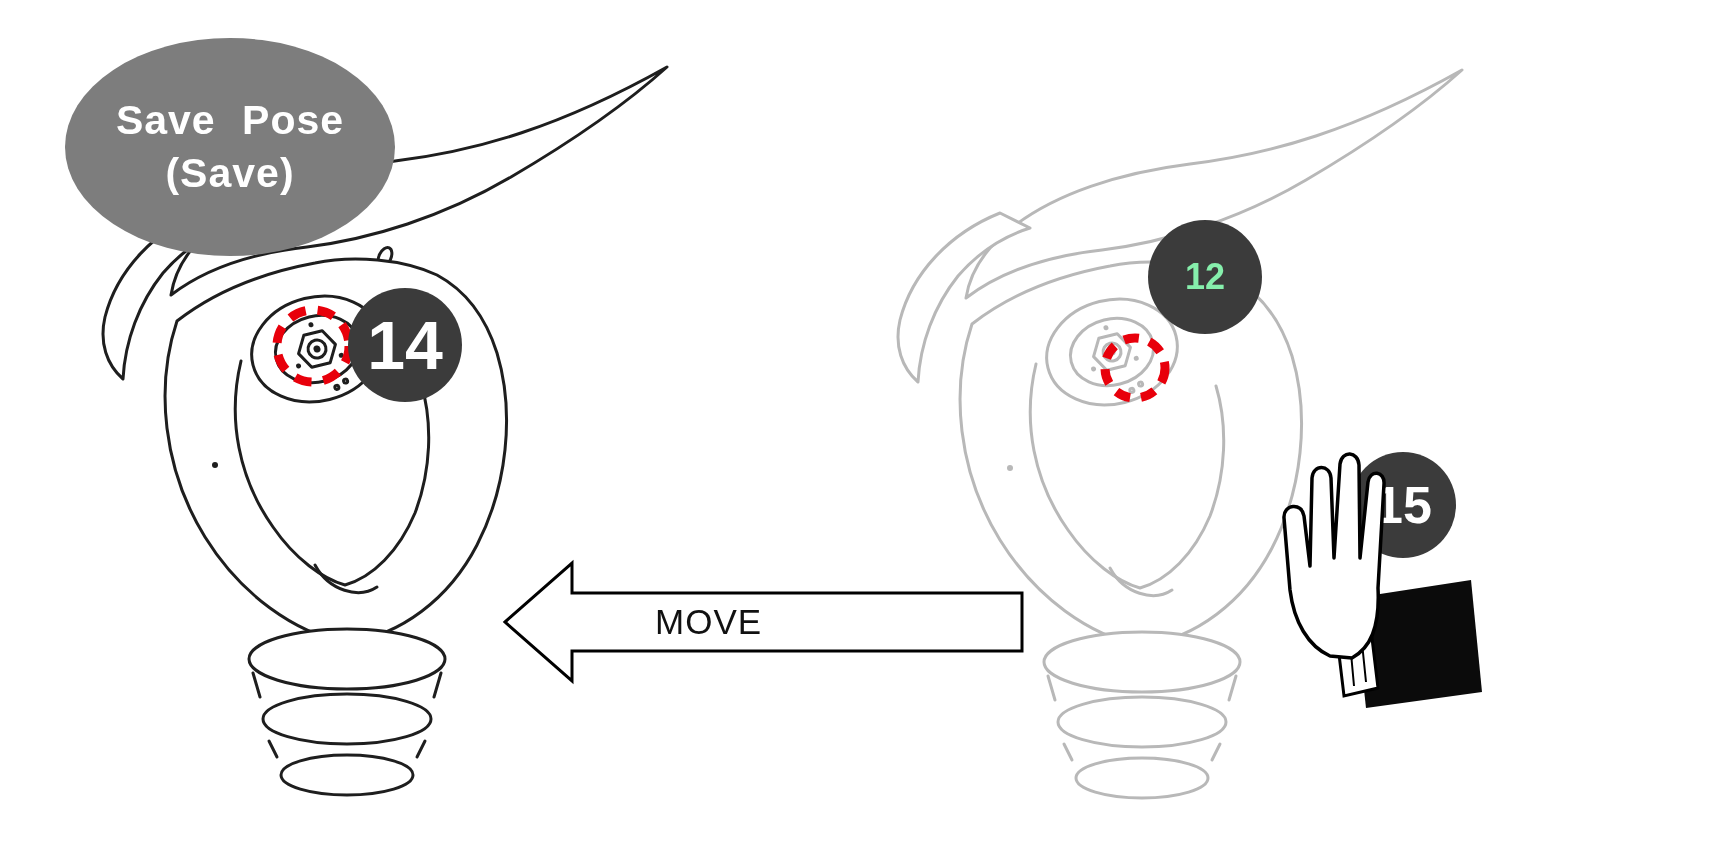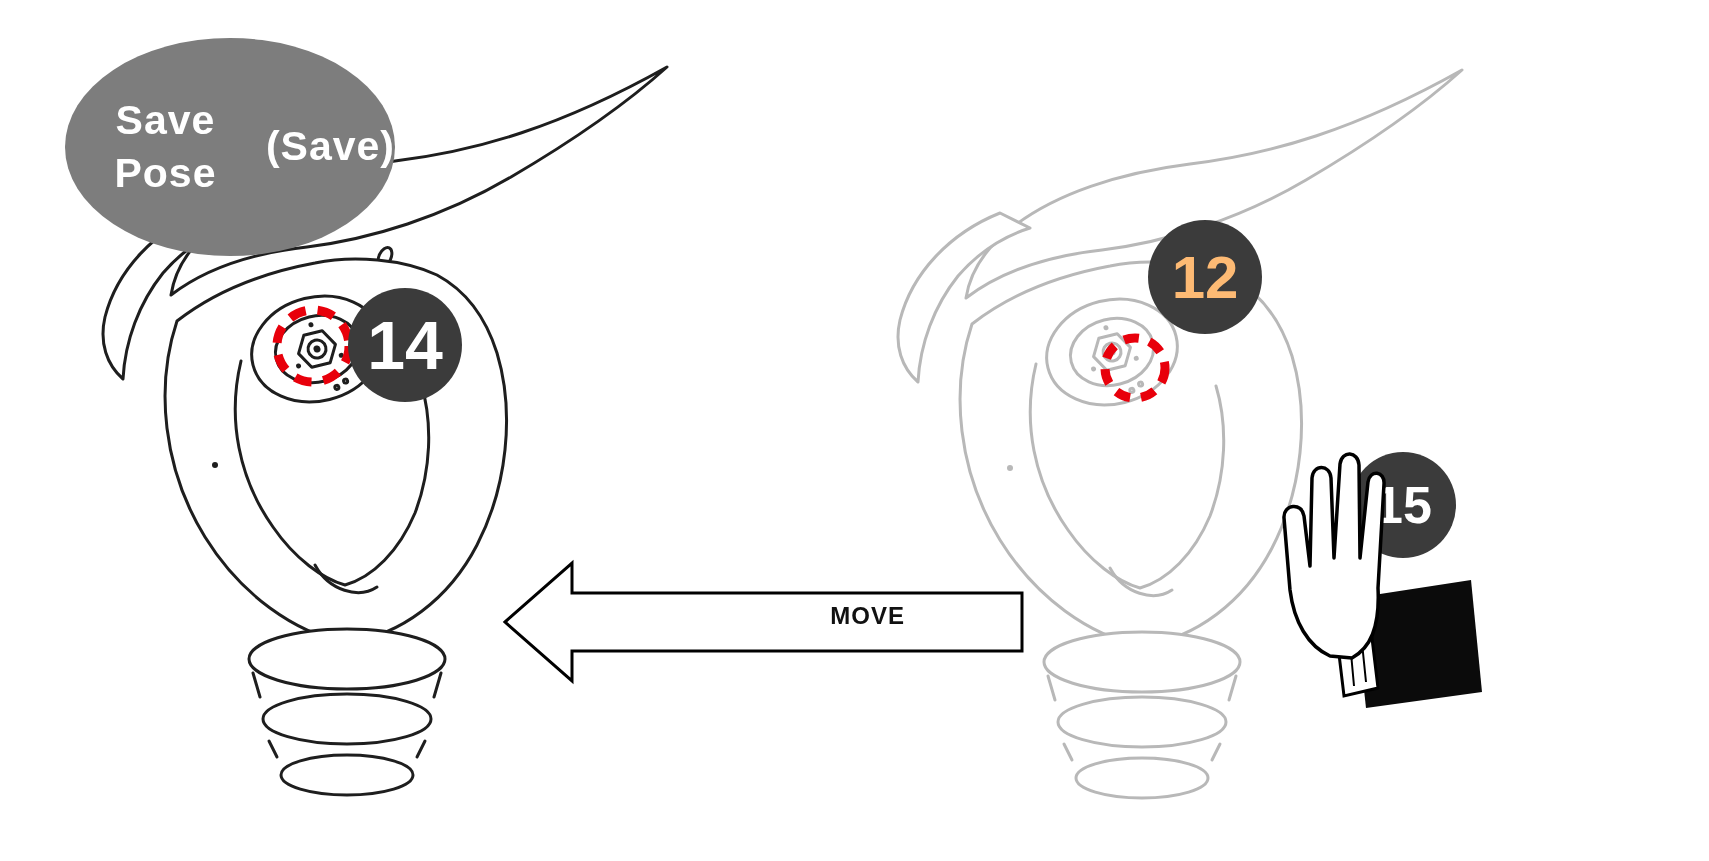--- a/index.html
+++ b/index.html
@@ -1,33 +1,33 @@
 <!DOCTYPE html>
 <html><head>
 <meta charset="utf-8">
 <style>
   * { margin:0; padding:0; box-sizing:border-box; }
   html,body { background:#ffffff; font-family:"Liberation Sans", sans-serif; }
   .canvas { position:relative; width:1709px; height:861px; background:#ffffff; overflow:hidden; }
   .abs { position:absolute; }
   .bubble {
     border-radius:50%;
-    display:flex; flex-direction:row; align-items:center; justify-content:center;
+    display:flex; flex-direction:column; align-items:center; justify-content:center;
     text-align:center; font-weight:bold; line-height:1.3;
   }
   .bubble-l1 { font-size:41px; word-spacing:14px; letter-spacing:1px; }
   .bubble-l2 { font-size:41px; letter-spacing:1px; }
   .badge {
     border-radius:50%;
     display:flex; align-items:center; justify-content:center;
     font-weight:bold;
   }
   .move-label {
-    font-weight:bold; font-size:24px; letter-spacing:1px;
-    text-align:right;
+    font-weight:normal; font-size:35px; letter-spacing:1px;
+    text-align:left;
   }
   svg { display:block; overflow:visible; }
 </style>
 </head>
 <body>
 
 <div class="canvas">
 
   <svg width="0" height="0" style="position:absolute" aria-hidden="true">
     <defs>
@@ -88,21 +88,21 @@
   </svg>
 
   <svg class="abs" style="left:1096px; top:329px;" width="78" height="78" viewBox="0 0 78 78">
     <circle cx="39" cy="39" r="30" fill="none" stroke-width="9" stroke-dasharray="15 11" stroke="#e8000b"></circle>
   </svg>
 
   <div class="abs badge" style="left: 348px; top: 288px; width: 114px; height: 114px; font-size: 68px; background: rgb(59, 59, 59); color: #ffffff; justify-content: center;">
     <span>14</span>
   </div>
 
-  <div class="abs badge" style="left: 1148px; top: 220px; width: 114px; height: 114px; font-size: 60px; background: rgb(59, 59, 59); color: #fdba74;">
+  <div class="abs badge" style="left: 1148px; top: 220px; width: 114px; height: 114px; font-size: 36px; background: rgb(59, 59, 59); color: #86efac;">
     <span>12</span>
   </div>
 
   <div class="abs badge" style="left: 1350px; top: 452px; width: 106px; height: 106px; font-size: 52px; background: rgb(59, 59, 59); color: rgb(255, 255, 255);">
     <span>15</span>
   </div>
 
   <svg class="abs" style="left:495px; top:555px;" width="535" height="135" viewBox="0 0 535 135">
     <polygon points="10,67 77,8 77,38 527,38 527,96 77,96 77,126" stroke-width="3" stroke-linejoin="miter" fill="#ffffff" stroke="#000000"></polygon>
   </svg>

